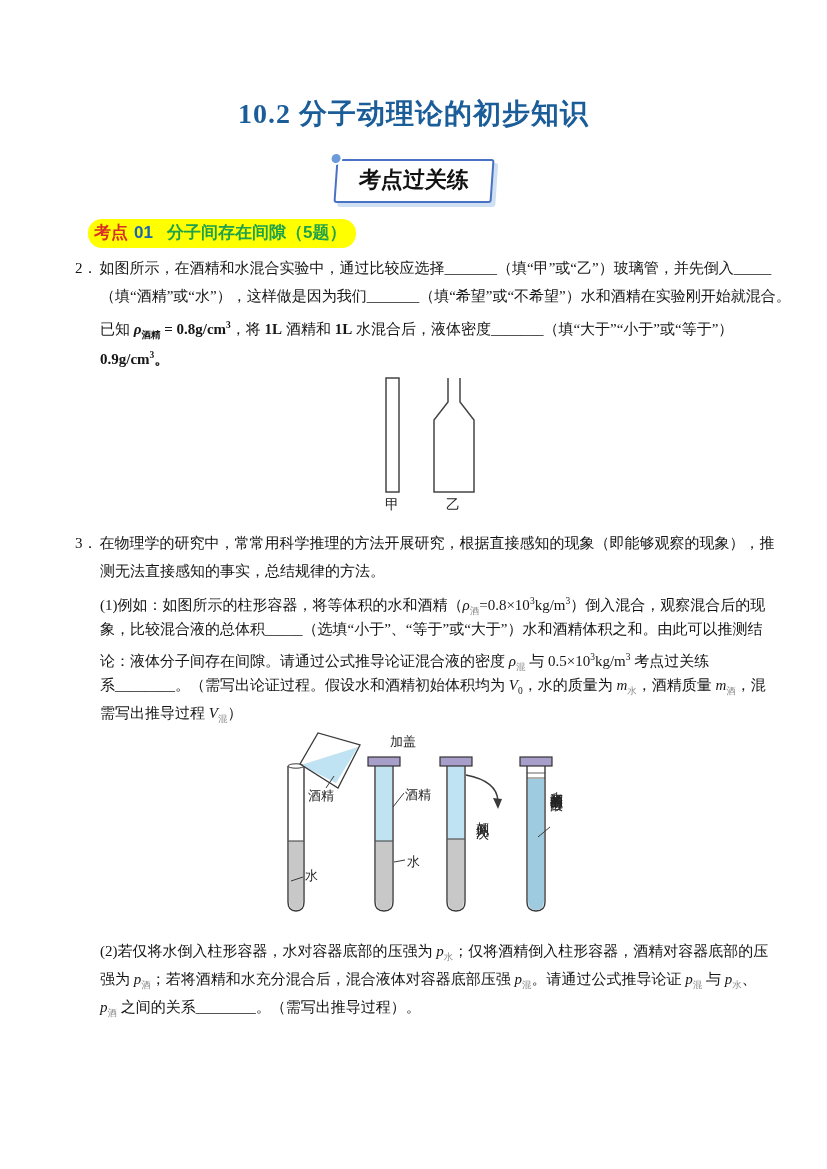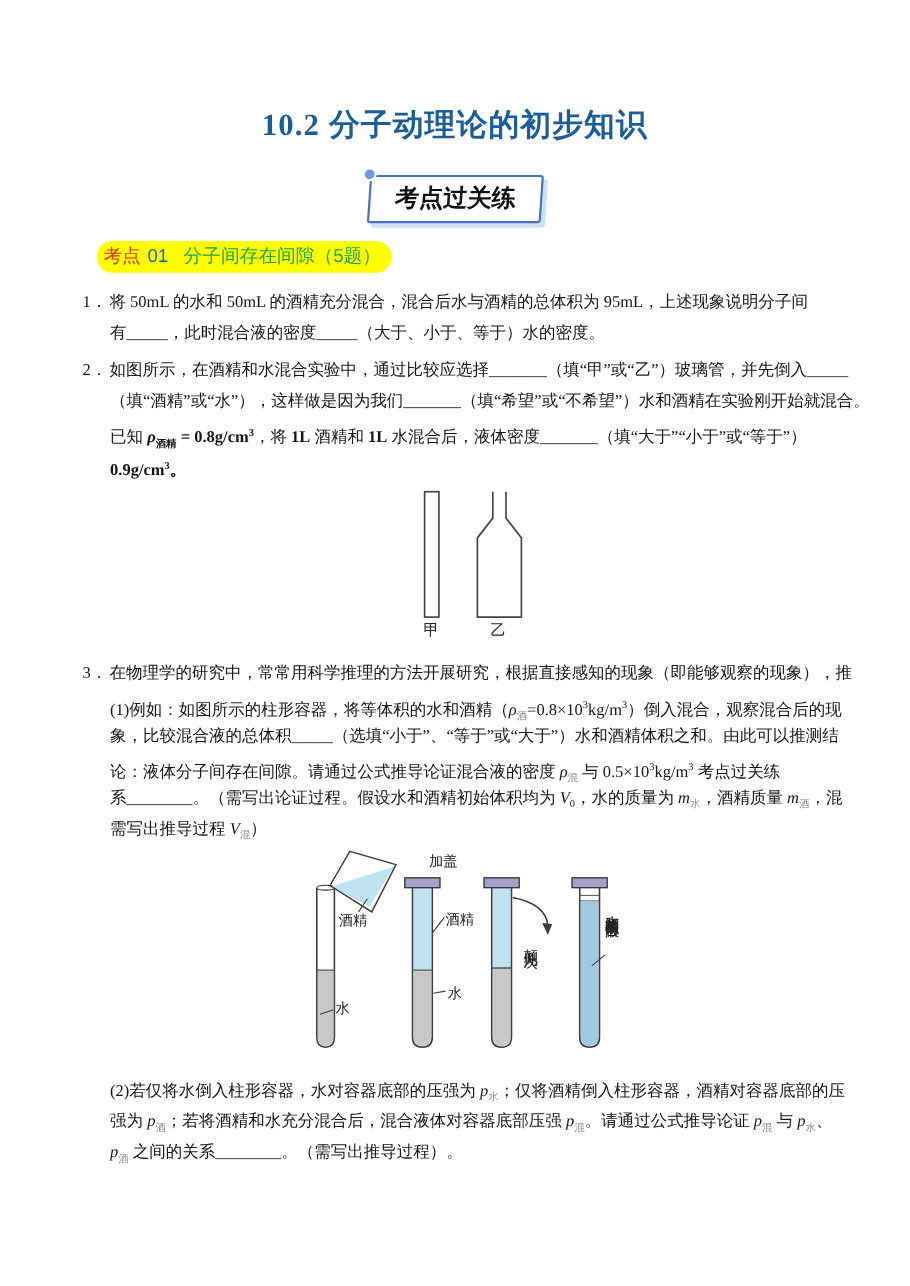--- a/index.html
+++ b/index.html
@@ -25,21 +25,21 @@
     font-weight:bold; font-size:22px; color:#111;
   }
   .banner-dot {
     position:absolute; left:-9px; top:-9px; width:13px; height:13px;
     border-radius:50%; background:#6b9bd8; border:2px solid #ffffff;
   }
   .topic {
     margin:16px 0 0 88px; width:fit-content; background:#ffff00;
     padding:2px 10px 4px 6px;
     font-family:"Liberation Sans","DejaVu Sans",sans-serif;
-    font-weight:normal; font-size:17px;border-radius:14px;
+    font-weight:bold; font-size:17px;border-radius:14px;
   }
   .t-red   { color:#d93025; }
   .t-num   { color:#1a66b0; margin-left:6px; }
   .t-green { color:#1fa24a; margin-left:14px; }
 
   .q { margin-left:75px; margin-right:40px; font-size:15px; }
   .ln { line-height:28px; height:28px; white-space:nowrap; }
   .ind { padding-left:25px; }
   .qnum { margin-right:2px; }
   .sup { vertical-align:super; font-size:9.5px; }
@@ -69,43 +69,40 @@
     <div class="banner-box">
       <span class="banner-dot"></span>
       <span>考点过关练</span>
     </div>
   </div>
 
   <div class="topic">
     <span class="t-red">考点</span><span class="t-num">01</span><span class="t-green">分子间存在间隙（5题）</span>
   </div>
 
-  <div class="q" style="margin-top:13px;">
-    <div class="ln"><span class="qnum">1．</span><span><span>将 50mL 的水和 50mL 的酒精充分混合，混合后水与酒精的总体积为 95mL，上述现象说明分子间</span></span></div>
-    <div class="ln ind"><span>有_____，此时混合液的密度_____（大于、小于、等于）水的密度。</span></div>
-  </div>
 
   <div class="q" style="margin-top:6px;">
     <div class="ln"><span class="qnum">2．</span><span><span>如图所示，在酒精和水混合实验中，通过比较应选择_______（填“甲”或“乙”）玻璃管，并先倒入_____</span></span></div>
     <div class="ln ind"><span>（填“酒精”或“水”），这样做是因为我们_______（填“希望”或“不希望”）水和酒精在实验刚开始就混合。</span></div>
     <div class="ln ind" style="line-height:30px;height:30px;"><span>已知 </span><span class="b i">ρ</span><span class="b sub">酒精</span><span class="b"> = 0.8g/cm</span><span class="b sup">3</span><span>，将 </span><span class="b">1L</span><span> 酒精和 </span><span class="b">1L</span><span> 水混合后，液体密度_______（填“大于”“小于”或“等于”）</span></div>
     <div class="ln ind" style="line-height:30px;height:30px;"><span class="b">0.9g/cm</span><span class="b sup">3</span><span class="b">。</span></div>
   </div>
 
   <div class="fig fig1">
     <svg width="180" height="126" viewBox="0 0 180 126">
       <rect x="6" y="2" width="13" height="114" fill="#ffffff" stroke="#444" stroke-width="1.5"></rect>
       <path d="M68,2 L68,26 L54,44 L54,116 L94,116 L94,44 L80,26 L80,2" fill="#ffffff" stroke="#444" stroke-width="1.5"></path>
     </svg>
     <div class="flabel" style="left:5px; top:122px; font-size:14px;">甲</div>
     <div class="flabel" style="left:66px; top:122px; font-size:14px;">乙</div>
   </div>
 
   <div class="q" style="margin-top:9px;">
     <div class="ln"><span class="qnum">3．</span><span><span>在物理学的研究中，常常用科学推理的方法开展研究，根据直接感知的现象（即能够观察的现象），推</span></span></div>
+    <div class="ln ind"><span>测无法直接感知的事实，总结规律的方法。</span></div>
     <div class="ln ind" style="margin-top:2px;"><span>(1)例如：如图所示的柱形容器，将等体积的水和酒精（</span><span class="i">ρ</span><span class="sub gray">酒</span><span>=0.8×10</span><span class="sup">3</span><span>kg/m</span><span class="sup">3</span><span>）倒入混合，观察混合后的现</span></div>
     <div class="ln ind"><span>象，比较混合液的总体积_____（选填“小于”、“等于”或“大于”）水和酒精体积之和。由此可以推测结</span></div>
     <div class="ln ind"><span>论：液体分子间存在间隙。请通过公式推导论证混合液的密度 </span><span class="i">ρ</span><span class="sub gray">混</span><span> 与 0.5×10</span><span class="sup">3</span><span>kg/m</span><span class="sup">3</span><span> 考点过关练</span></div>
     <div class="ln ind"><span>系________。（需写出论证过程。假设水和酒精初始体积均为 </span><span class="i">V</span><span class="sub">0</span><span>，水的质量为 </span><span class="i">m</span><span class="sub gray">水</span><span>，酒精质量 </span><span class="i">m</span><span class="sub gray">酒</span><span>，混</span></div>
     <div class="ln ind"><span>需写出推导过程 </span><span class="i">V</span><span class="sub gray">混</span><span>）</span></div>
   </div>
 
   <div class="fig fig2">
     <svg width="332" height="198" viewBox="0 0 332 198">
 

